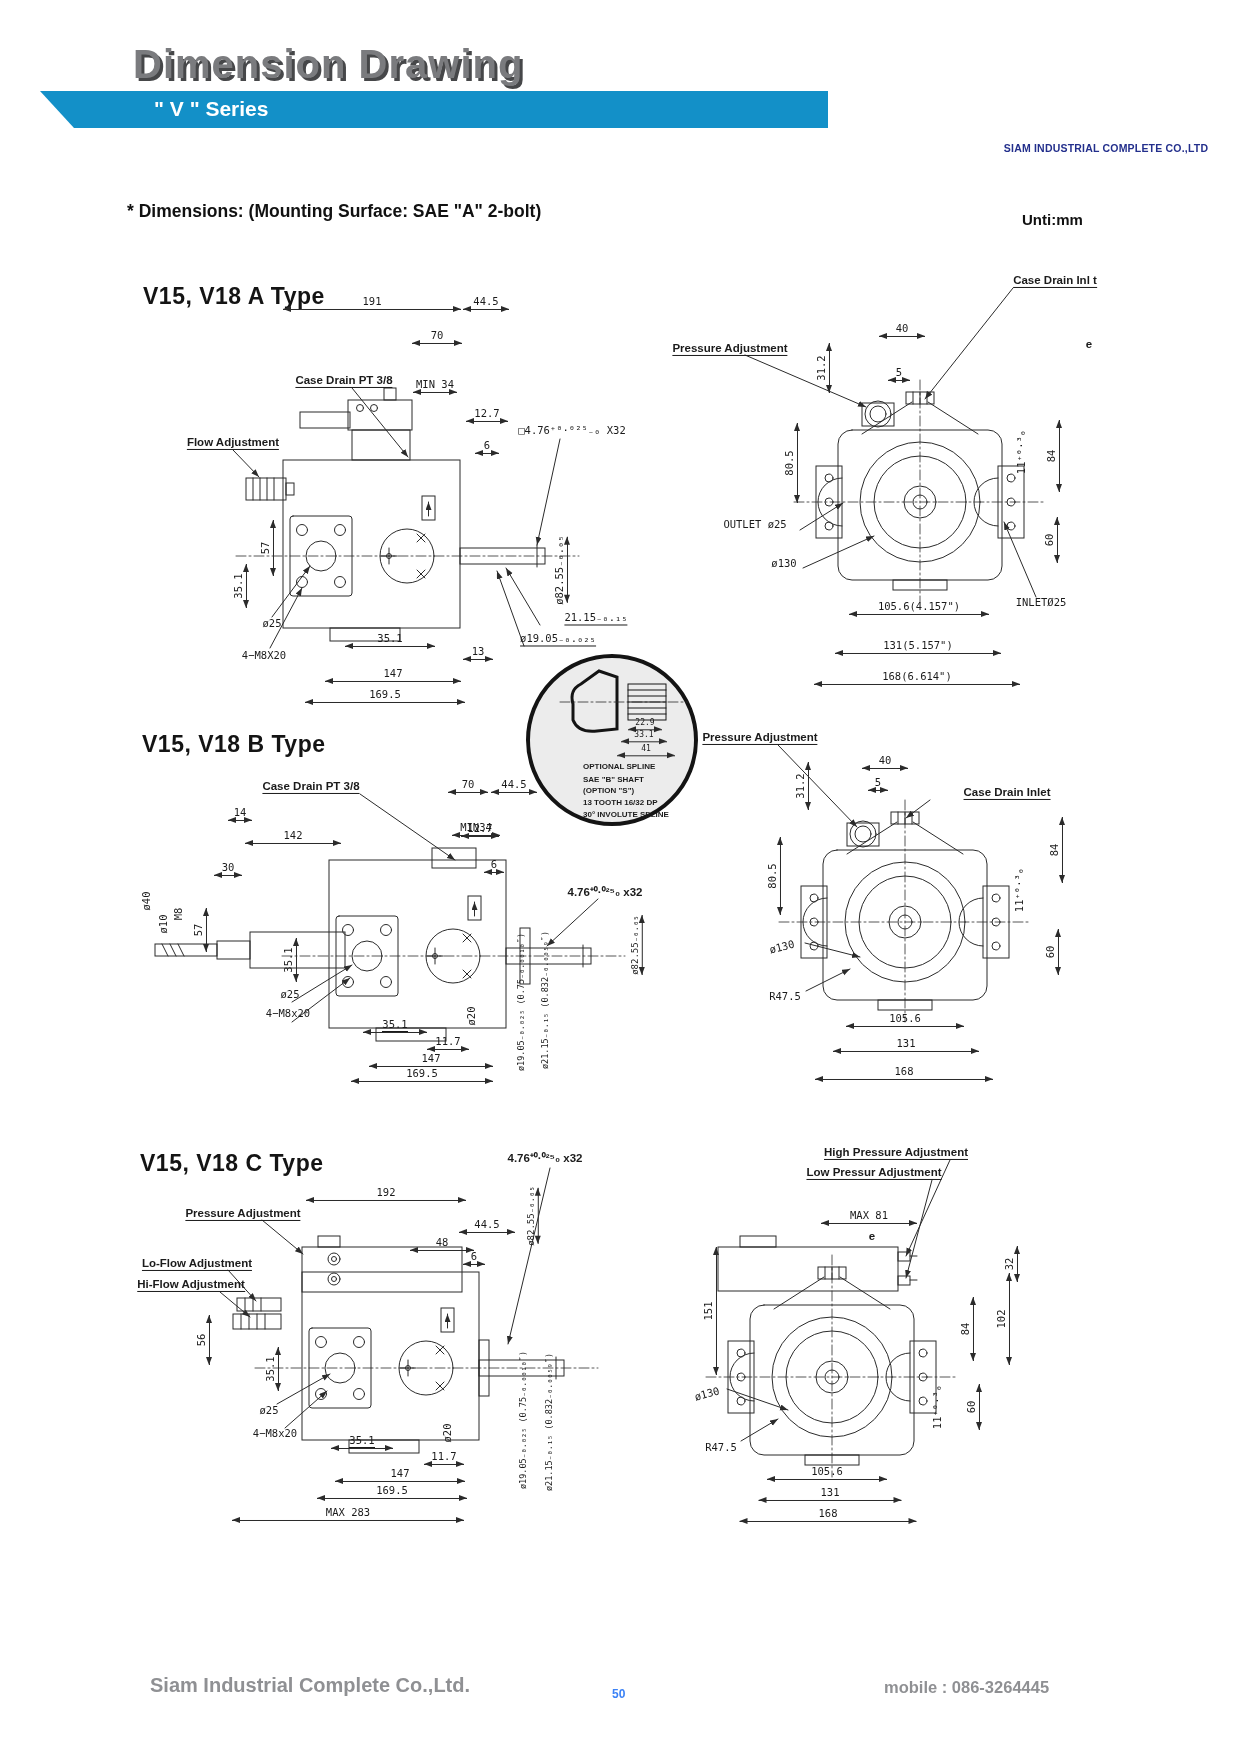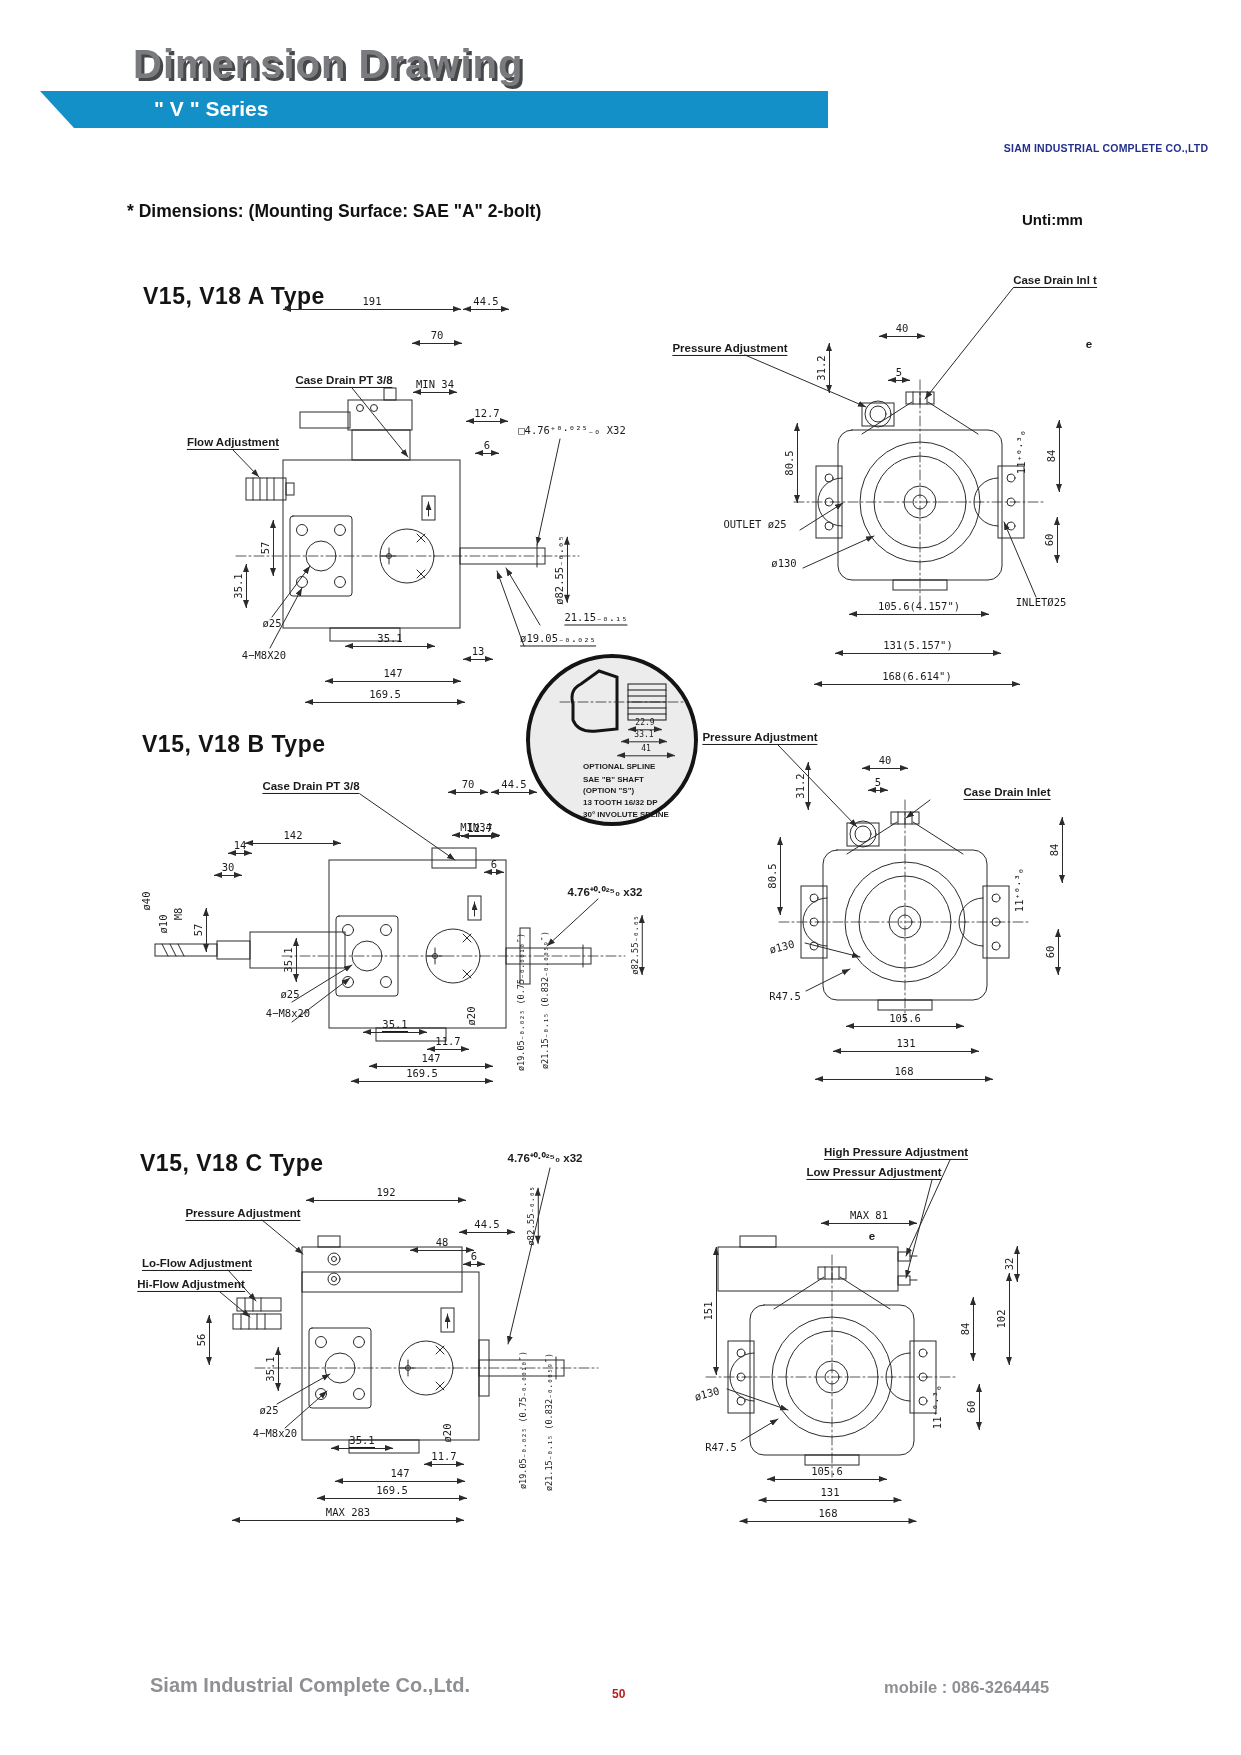--- a/index.html
+++ b/index.html
@@ -11,21 +11,21 @@
   .banner{position:absolute;left:40px;top:91px;width:788px;height:37px;background:#1390c8;
           clip-path:polygon(0 0,100% 0,100% 100%,34px 100%)}
   .banner-text{color:#ffffff;font-weight:bold;font-size:21px;padding:6px 0 0 114px;white-space:nowrap}
   .logo-wrap{position:absolute;left:1008px;top:44px;width:200px;height:100px}
   .logo-company{position:absolute;left:998px;top:142px;width:216px;text-align:center;
                 font-size:10.5px;font-weight:bold;color:#232f8c;letter-spacing:.2px;white-space:nowrap}
   .unit-note{position:absolute;left:1022px;top:211px;font-size:15px;font-weight:bold;color:#111}
   .dims-note{position:absolute;left:127px;top:201px;font-size:17.5px;font-weight:bold;color:#111;white-space:nowrap}
   
   .footer-company{position:absolute;left:150px;top:1674px;font-size:20px;font-weight:bold;color:#8f9093;white-space:nowrap}
-  .footer-page{position:absolute;left:612px;top:1687px;font-size:12px;font-weight:bold;color:#b91c1c}
+  .footer-page{position:absolute;left:612px;top:1687px;font-size:12px;font-weight:bold;color:#3b82f6}
   .footer-mobile{position:absolute;left:884px;top:1678px;font-size:16.5px;font-weight:bold;color:#8f9093;white-space:nowrap}
   
   #drawing-layer{position:absolute;left:0;top:0}
   #ann-layer{position:absolute;left:0;top:0;width:100%;height:100%}
   .ann{position:absolute;color:#1b1b1b;font:10.5px "DejaVu Sans Mono",monospace;
        line-height:1.05;text-align:center;white-space:nowrap}
   .ann .u{border-bottom:1px solid #1b1b1b;padding-bottom:1px}
   .ann.co{font-family:"Liberation Sans",sans-serif;font-weight:bold;font-size:11.5px}
   .ann.sec{font-family:"Liberation Sans",sans-serif;font-weight:bold;font-size:23px;
            color:#141414;letter-spacing:.5px}
@@ -253,21 +253,21 @@
       <div class="ann co" style="font-size: 8px; left: 583px; top: 791px; transform: translate(0px, -50%);"><span class="">(OPTION "S")</span></div>
       <div class="ann co" style="font-size: 8px; left: 583px; top: 803px; transform: translate(0px, -50%);"><span class="">13 TOOTH 16/32 DP</span></div>
       <div class="ann co" style="font-size: 8px; left: 583px; top: 815px; transform: translate(0px, -50%);"><span class="">30° INVOLUTE SPLINE</span></div>
       <div class="ann sec" style="left: 142px; top: 744px; transform: translate(0px, -50%);"><span class="">V15, V18 B Type</span></div>
       <div class="ann co" style="left: 311px; top: 786px; transform: translate(-50%, -50%);"><span class="u">Case Drain PT 3/8</span></div>
       <div class="ann" style="left: 468px; top: 786px; transform: translate(-50%, -50%);"><span class="">70</span><span class="dline" style="width: 40px;"></span></div>
       <div class="ann" style="left: 514px; top: 786px; transform: translate(-50%, -50%);"><span class="">44.5</span><span class="dline" style="width: 46px;"></span></div>
       <div class="ann" style="left: 476px; top: 809px; transform: translate(-50%, -50%); margin-top: 20px;"><span class="">MIN34</span><span class="dline" style="width: 48px;"></span></div>
       <div class="ann" style="left: 480px; top: 830px; transform: translate(-50%, -50%);"><span class="">12.7</span><span class="dline" style="width: 38px;"></span></div>
       <div class="ann" style="left: 293px; top: 837px; transform: translate(-50%, -50%);"><span class="">142</span><span class="dline" style="width: 96px;"></span></div>
-      <div class="ann" style="left: 240px; top: 847px; transform: translate(-50%, -50%);"><span class="">14</span><span class="dline" style="width: 24px;"></span></div>
+      <div class="ann" style="left: 240px; top: 814px; transform: translate(-50%, -50%);"><span class="">14</span><span class="dline" style="width: 24px;"></span></div>
       <div class="ann" style="left: 228px; top: 869px; transform: translate(-50%, -50%);"><span class="">30</span><span class="dline" style="width: 28px;"></span></div>
       <div class="ann" style="left: 494px; top: 866px; transform: translate(-50%, -50%);"><span class="">6</span><span class="dline" style="width: 20px;"></span></div>
       <div class="ann" style="left: 147px; top: 901px; transform: translate(-50%, -50%) rotate(-90deg);"><span class="">ø40</span></div>
       <div class="ann" style="left: 164px; top: 924px; transform: translate(-50%, -50%) rotate(-90deg);"><span class="">ø10</span></div>
       <div class="ann" style="left: 179px; top: 914px; transform: translate(-50%, -50%) rotate(-90deg);"><span class="">M8</span></div>
       <div class="ann" style="left: 200px; top: 930px; transform: translate(-50%, -50%) rotate(-90deg);"><span class="">57</span><span class="dline" style="width: 44px;"></span></div>
       <div class="ann" style="left: 290px; top: 960px; transform: translate(-50%, -50%) rotate(-90deg);"><span class="">35.1</span><span class="dline" style="width: 44px;"></span></div>
       <div class="ann" style="left: 290px; top: 995px; transform: translate(-50%, -50%);"><span class="">ø25</span></div>
       <div class="ann" style="left: 288px; top: 1014px; transform: translate(-50%, -50%);"><span class="">4−M8x20</span></div>
       <div class="ann" style="left: 395px; top: 1026px; transform: translate(-50%, -50%);"><span class="u">35.1</span><span class="dline" style="width: 64px;"></span></div>

